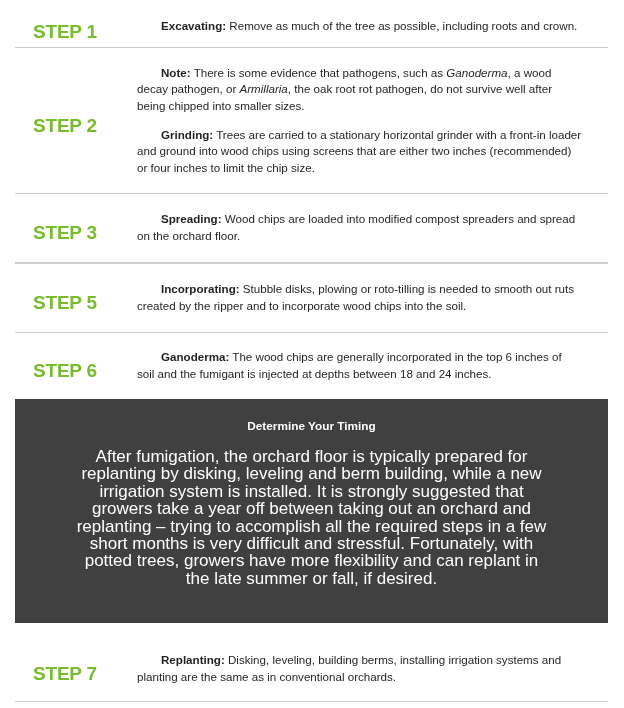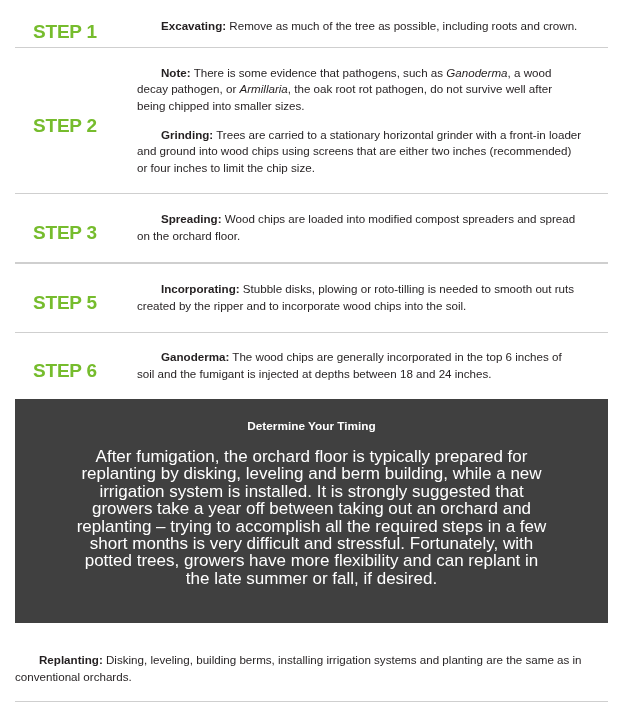--- a/index.html
+++ b/index.html
@@ -160,20 +160,21 @@
     </div>
 
     <div class="callout">
       <div class="callout-title">Determine Your Timing</div>
       <div class="callout-body">After fumigation, the orchard floor is typically prepared for replanting by disking, leveling and berm building, while a new irrigation system is installed. It is strongly suggested that growers take a year off between taking out an orchard and replanting – trying to accomplish all the required steps in a few short months is very difficult and stressful. Fortunately, with potted trees, growers have more flexibility and can replant in the late summer or fall, if desired.</div>
     </div>
 
     <div class="spacer-after-callout"></div>
 
     <div class="step-row row-h7">
+      <div class="step-label">STEP 7</div>
       <div class="step-body">
         <p><span class="lead">Replanting:</span><span> Disking, leveling, building berms, installing irrigation systems and planting are the same as in conventional orchards.</span></p>
       </div>
     </div>
     <div class="divider"></div>
 
     <div class="spacer-bottom"></div>
 
   </div>
 </div>

